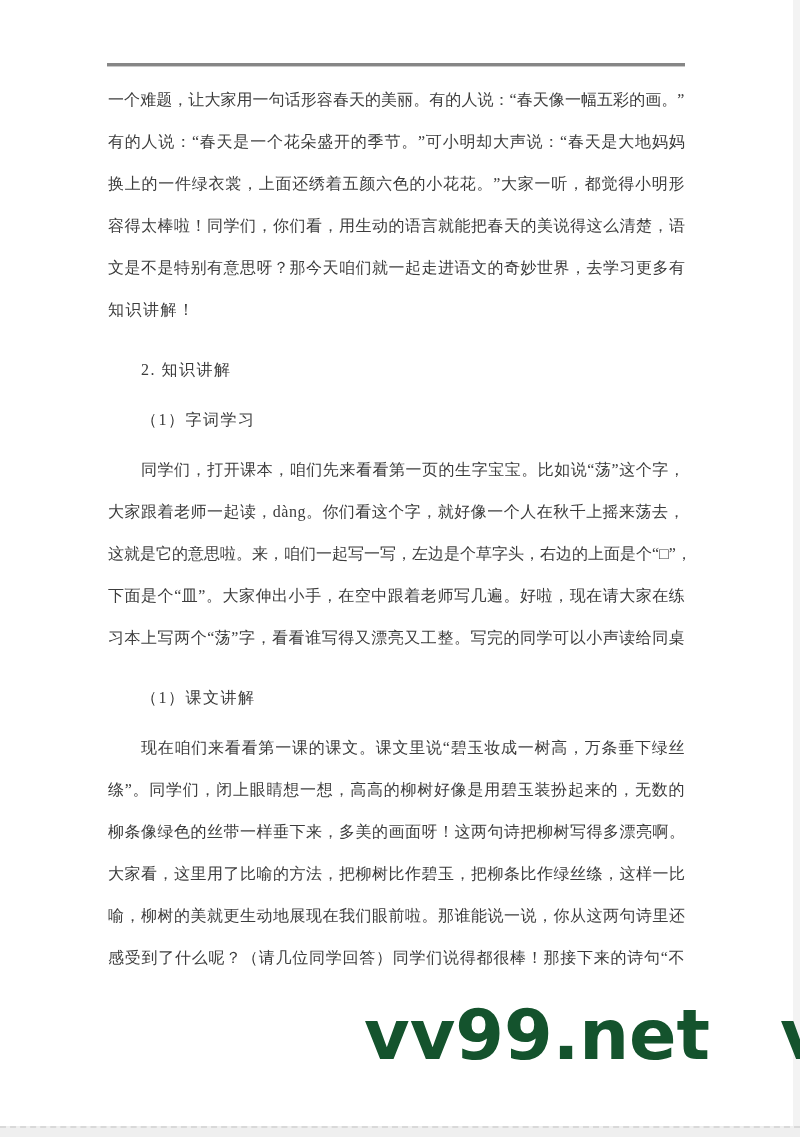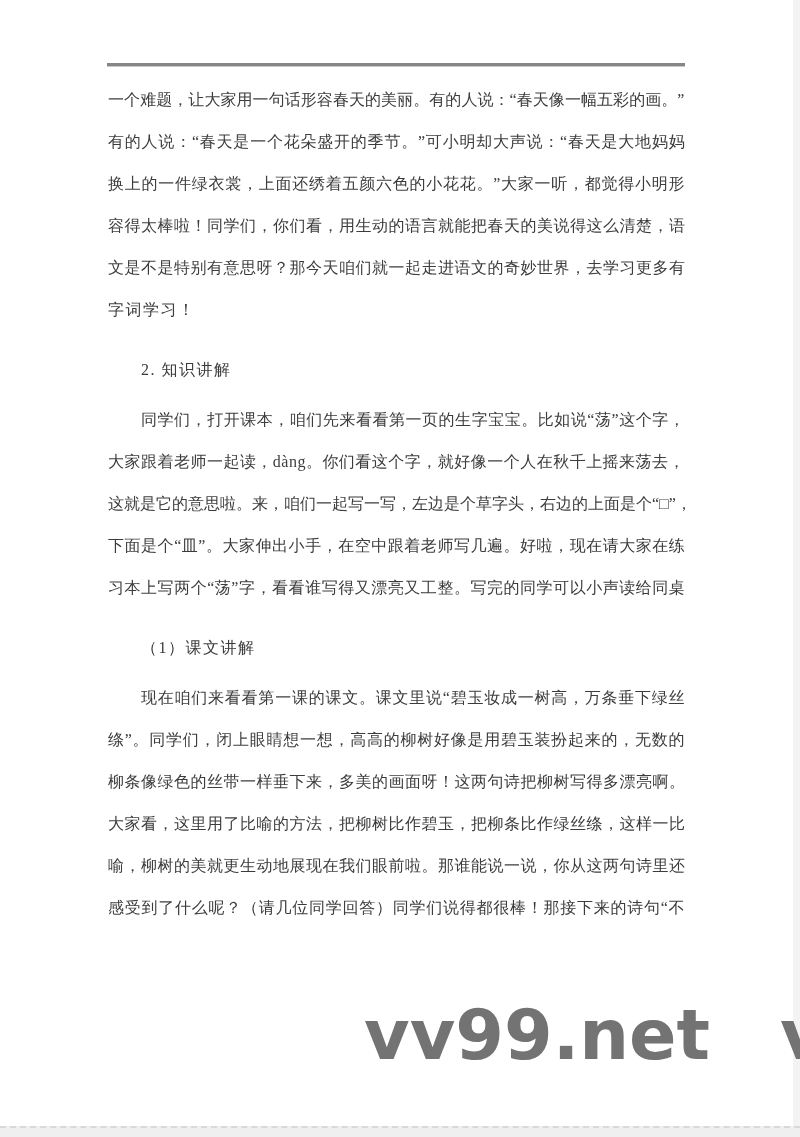--- a/index.html
+++ b/index.html
@@ -23,21 +23,21 @@
     letter-spacing:1.5px;white-space:nowrap;overflow:hidden;
   }
   .line.justify{justify-content:space-between;letter-spacing:0;}
   .line.indent{padding-left:33px;}
   .line.gap-lg{margin-top:18px;}
   .line.gap-sm{margin-top:8px;}
   .watermark{
     position:absolute;z-index:1;
     font-family:"DejaVu Sans","Liberation Sans",sans-serif;
     font-weight:700;font-size:70px;line-height:70px;
-    color:#737373;letter-spacing:0;white-space:nowrap;
+    color:#14532d;letter-spacing:0;white-space:nowrap;
     user-select:none;
   }
   .wm-main{left:364px;top:1000px;}
   .wm-tile{left:780px;top:1000px;}
   .right-edge{
     position:absolute;right:0;top:0;width:7px;height:1137px;
     background:#f3f3f3;z-index:0;
   }
   .bottom-strip{
     position:absolute;left:0;bottom:0;width:800px;height:9px;
@@ -232,22 +232,23 @@
         <span>世</span>
         <span>界</span>
         <span>，</span>
         <span>去</span>
         <span>学</span>
         <span>习</span>
         <span>更</span>
         <span>多</span>
         <span>有</span>
       </div>
-      <div class="line">字词学习！</div>
+      <div class="line">知识讲解！</div>
       <div class="line indent gap-lg">2. 知识讲解</div>
+      <div class="line indent gap-sm">（1）字词学习</div>
       <div class="line justify indent gap-sm">
         <span>同</span>
         <span>学</span>
         <span>们</span>
         <span>，</span>
         <span>打</span>
         <span>开</span>
         <span>课</span>
         <span>本</span>
         <span>，</span>

